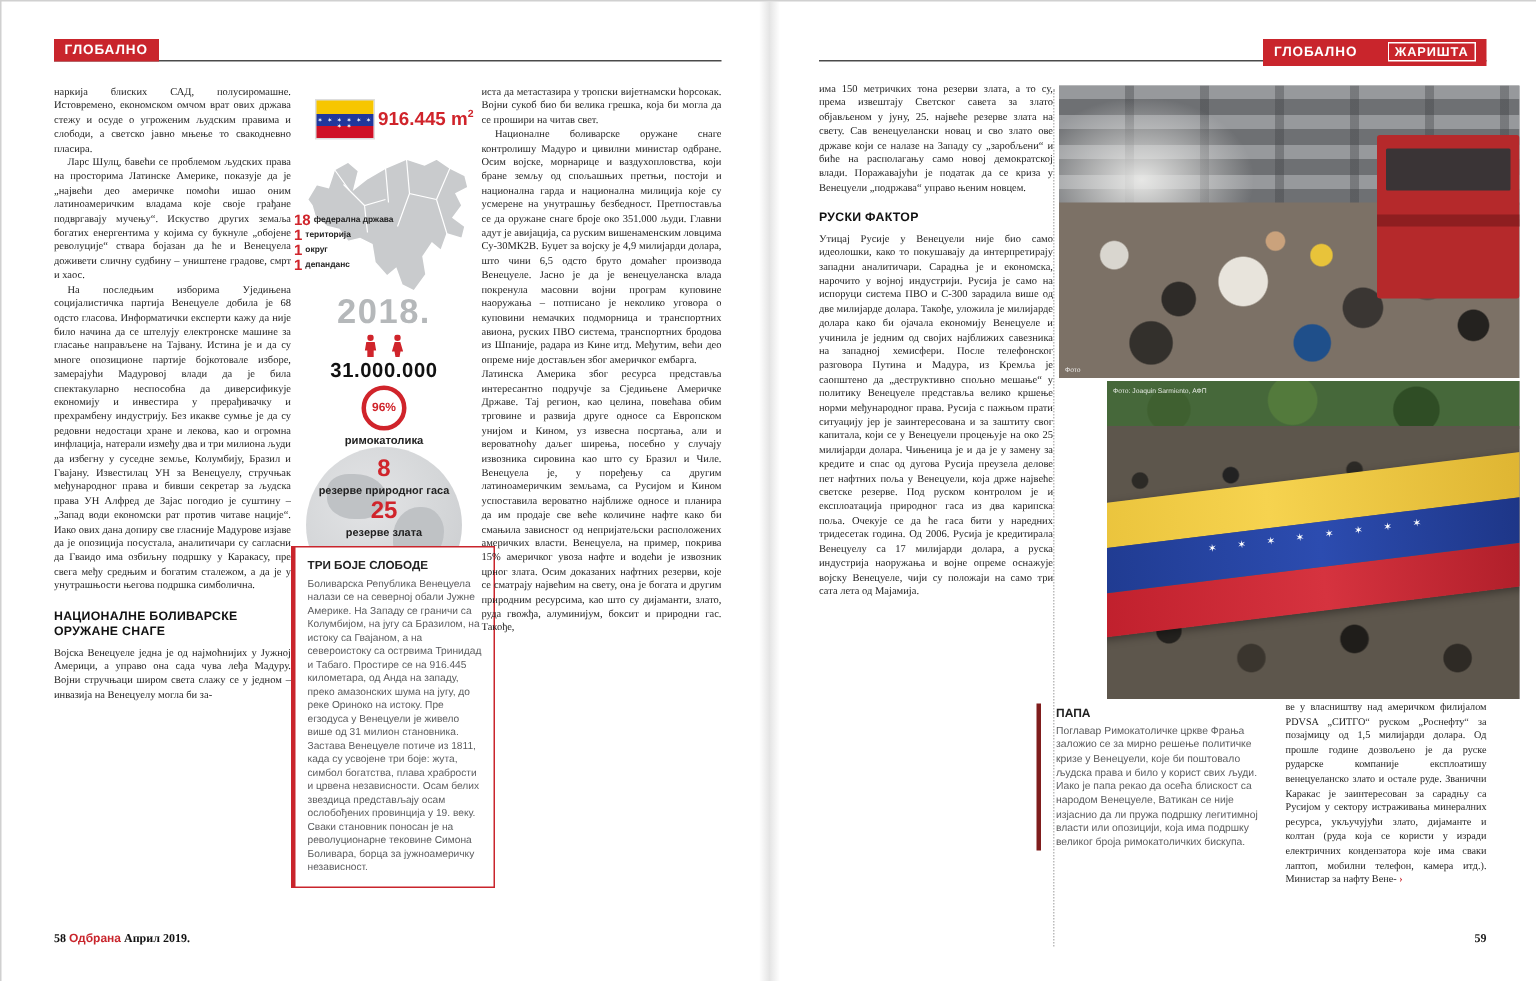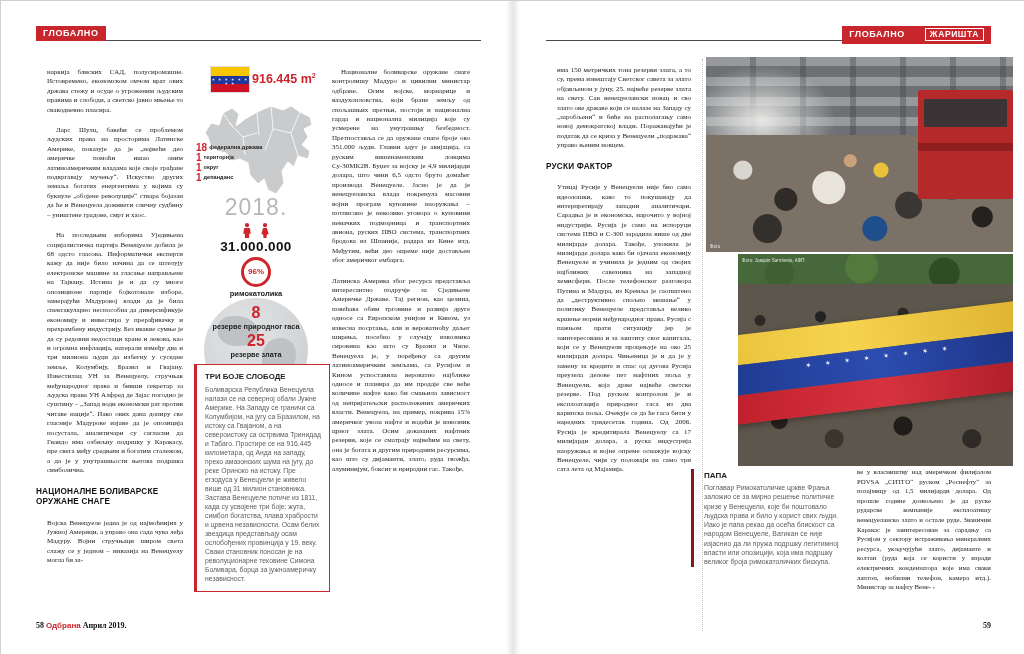--- a/index.html
+++ b/index.html
@@ -8,21 +8,21 @@
   #gutter{position:absolute;left:505px;top:0;width:14px;height:654px;
           background:linear-gradient(90deg,rgba(0,0,0,0) 0%,rgba(0,0,0,.10) 50%,rgba(0,0,0,0) 100%);}
   
   .rule{position:absolute;height:1px;background:#4a4a4a;}
   .tab{position:absolute;background:#c9252c;color:#fff;font-family:"Liberation Sans",sans-serif;
        font-weight:bold;font-size:9px;letter-spacing:.6px;padding:2px 7px 3px;line-height:10px;}
   .tab-inner{display:inline-block;background:#c9252c;box-shadow:inset 0 0 0 1px #fff;
        margin-left:20px;padding:1px 5px 2px;font-size:8.5px;}
   
   .col{position:absolute;text-align:justify;font-size:7px;line-height:9.4px;overflow:hidden;}
-  .col p{margin:11px;text-indent:9px;}
+  .col p{margin:0;text-indent:9px;}
   .col p.first{text-indent:0;}
   .subhead{font-family:"Liberation Sans",sans-serif;font-weight:bold;font-size:8.2px;
            line-height:10.5px;color:#111;margin:10px 0 4px;text-indent:0;text-align:left;letter-spacing:.2px;}
   
   .footer{position:absolute;font-family:"Liberation Serif",serif;font-weight:bold;font-size:8px;color:#111;}
   .footer .mag{color:#c9252c;font-family:"Liberation Sans",sans-serif;margin-top:41px;}
   
   #infog{position:absolute;left:193px;top:45px;width:124px;height:585px;
          font-family:"Liberation Sans",sans-serif;}
   .flag{position:absolute;left:17px;top:21px;width:38px;height:25px;box-shadow:0 0 0 1px #ddd;}
@@ -32,21 +32,21 @@
   .flag .stars{position:absolute;left:0;top:2px;width:100%;text-align:center;color:#fff;
                font-size:4px;letter-spacing:1px;line-height:4px;}
   .area{position:absolute;left:58px;top:26px;color:#d0242b;font-weight:bold;font-size:12.5px;}
   .area sup{font-size:7px;}
   #map{position:absolute;left:5px;top:47px;}
   .stats{position:absolute;left:2px;top:97px;width:80px;}
   .stat{display:flex;align-items:flex-start;margin-bottom:1px;}
   .stat .n{color:#d0242b;font-weight:bold;font-size:10px;line-height:9px;margin-right:2px;}
   .stat .l{font-weight:bold;font-size:5.6px;line-height:6.5px;color:#222;padding-top:1px;}
   .year{position:absolute;left:0;top:148px;width:124px;text-align:center;color:#b5b8ba;
-        font-weight:normal;font-size:23px;letter-spacing:1px;}
+        font-weight:bold;font-size:23px;letter-spacing:1px;}
   .persons{position:absolute;left:0;top:177px;width:124px;text-align:center;}
   .persons svg{margin:0 2px;}
   .popul{position:absolute;left:0;top:193px;width:124px;text-align:center;font-weight:bold;
          font-size:13.5px;letter-spacing:.4px;color:#111;}
   .pctcirc{position:absolute;left:47px;top:211px;width:24px;height:24px;border:3px solid #d0242b;
            border-radius:50%;text-align:center;line-height:24px;font-weight:bold;font-size:8px;color:#d0242b;background:#fff;}
   .relig{position:absolute;left:0;top:243px;width:124px;text-align:center;font-weight:bold;font-size:7.5px;color:#222;}
   .globe{position:absolute;left:10px;top:252px;width:104px;height:104px;border-radius:50%;
          background:radial-gradient(circle at 40% 35%, #e3e4e6 0%, #d4d6d8 55%, #c7c9cc 100%);}
   .globe:before{content:"";position:absolute;left:14px;top:18px;width:40px;height:30px;border-radius:40% 60% 50% 50%;background:#bfc2c5;}
@@ -189,20 +189,21 @@
     <div class="biglab" style="top:276px;">резерве природног гаса</div>
     <div class="bignum" style="top:286px;">25</div>
     <div class="biglab" style="top:304px;">резерве злата</div>
     <div id="threecolors">
       <div class="t">ТРИ БОЈЕ СЛОБОДЕ</div>
       <div class="b">Боливарска Република Венецуела налази се на северној обали Јужне Америке. На Западу се граничи са Колумбијом, на југу са Бразилом, на истоку са Гвајаном, а на североистоку са острвима Тринидад и Табаго. Простире се на 916.445 километара, од Анда на западу, преко амазонских шума на југу, до реке Ориноко на истоку. Пре егзодуса у Венецуели је живело више од 31 милион становника. Застава Венецуеле потиче из 1811, када су усвојене три боје: жута, симбол богатства, плава храбрости и црвена независности. Осам белих звездица представљају осам ослобођених провинција у 19. веку. Сваки становник поносан је на револуционарне тековине Симона Боливара, борца за јужноамеричку независност.</div>
     </div>
   </div>
 
   <div class="col" style="left:320px;top:56px;width:160px;height:578px;">
+    <p class="first">иста да метастазира у тропски вијетнамски ћорсокак. Војни сукоб био би велика грешка, која би могла да се прошири на читав свет.</p>
     <p>Националне боливарске оружане снаге контролишу Мадуро и цивилни министар одбране. Осим војске, морнарице и ваздухопловства, који бране земљу од спољашњих претњи, постоји и национална гарда и национална милиција које су усмерене на унутрашњу безбедност. Претпоставља се да оружане снаге броје око 351.000 људи. Главни адут је авијација, са руским вишенаменским ловцима Су-30МК2В. Буџет за војску је 4,9 милијарди долара, што чини 6,5 одсто бруто домаћег производа Венецуеле. Јасно је да је венецуеланска влада покренула масовни војни програм куповине наоружања – потписано је неколико уговора о куповини немачких подморница и транспортних авиона, руских ПВО система, транспортних бродова из Шпаније, радара из Кине итд. Међутим, већи део опреме није достављен због америчког ембарга.</p>
     <p class="first">Латинска Америка због ресурса представља интересантно подручје за Сједињене Америчке Државе. Тај регион, као целина, повећава обим трговине и развија друге односе са Европском унијом и Кином, уз извесна посртања, али и вероватноћу даљег ширења, посебно у случају извозника сировина као што су Бразил и Чиле. Венецуела је, у поређењу са другим латиноамеричким земљама, са Русијом и Кином успоставила вероватно најближе односе и планира да им продаје све веће количине нафте како би смањила зависност од непријатељски расположених америчких власти. Венецуела, на пример, покрива 15% америчког увоза нафте и водећи је извозник црног злата. Осим доказаних нафтних резерви, које се сматрају највећим на свету, она је богата и другим природним ресурсима, као што су дијаманти, злато, руда гвожђа, алуминијум, боксит и природни гас. Такође,</p>
   </div>
 
   <div class="footer" style="left:35px;top:620px;">
     <span>58</span>
     <span class="mag">Одбрана</span>
     <span>Април 2019.</span>
   </div>
 

